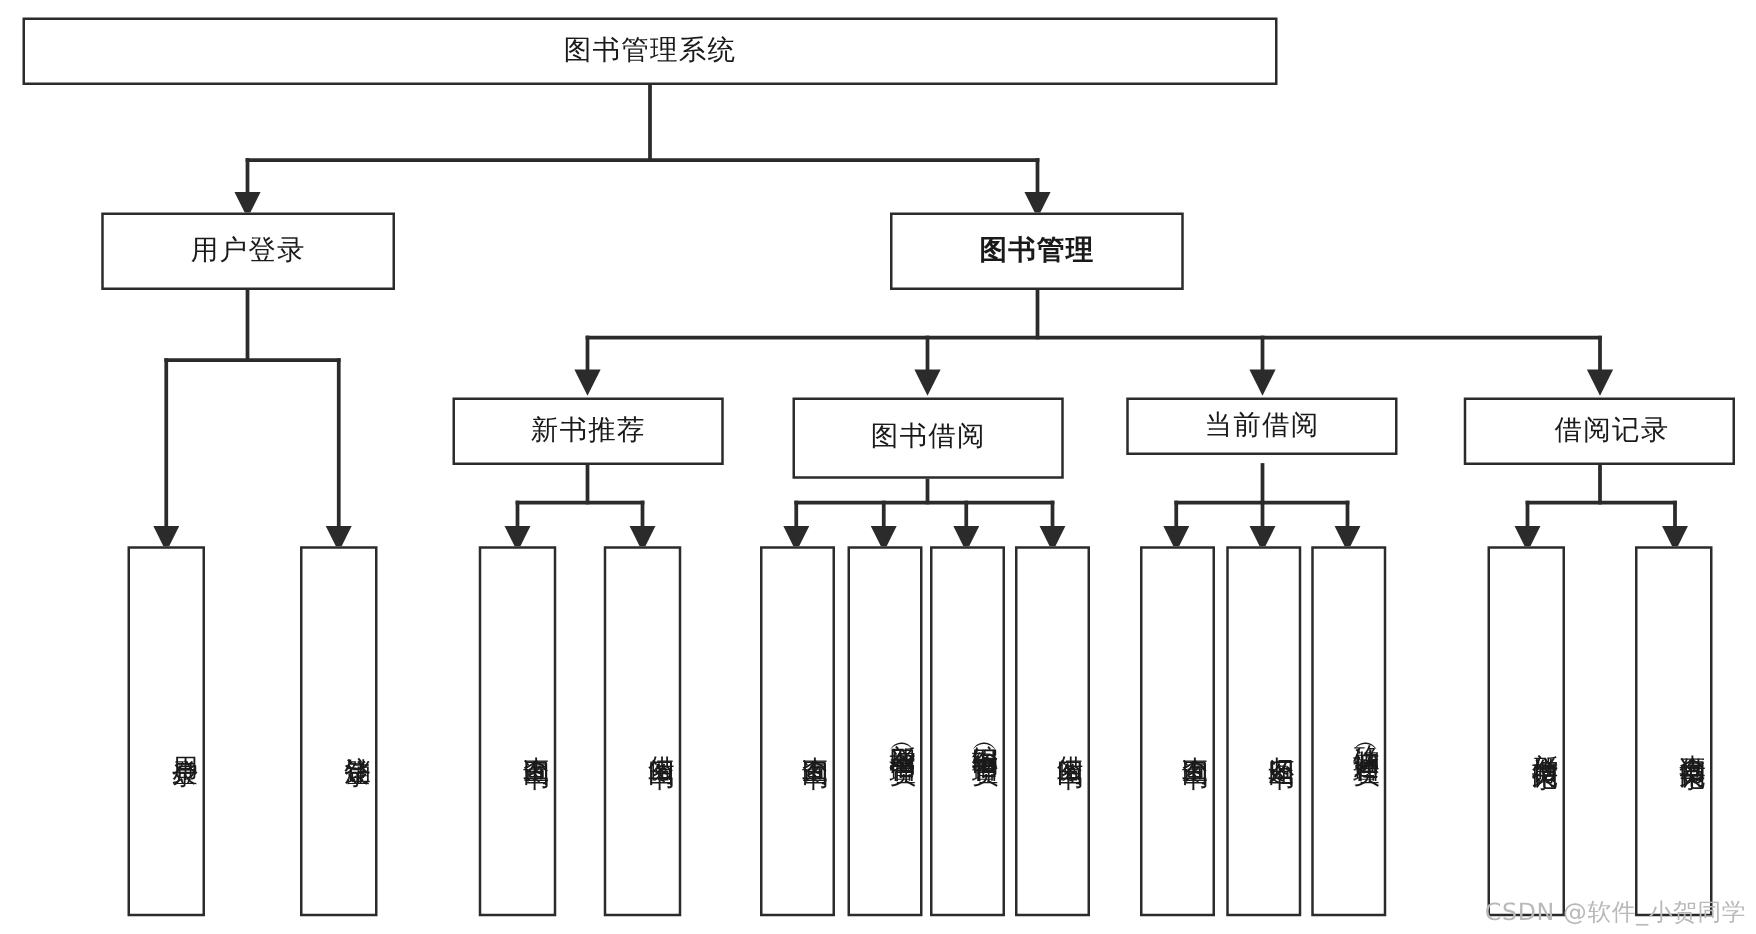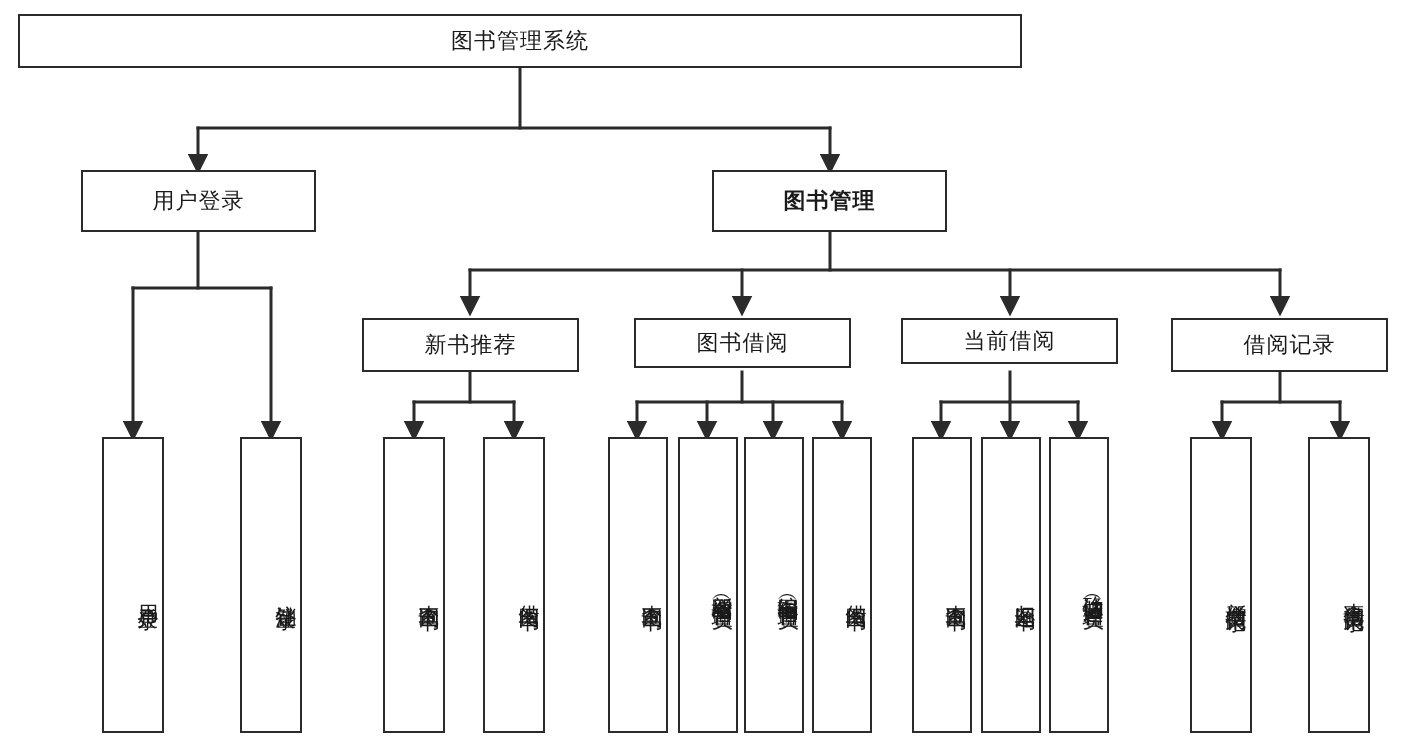--- a/index.html
+++ b/index.html
@@ -135,21 +135,21 @@
   <div class="node node-h" style="left:81px; top:170px; width:235px; height:62px;">
     <span class="node-label">用户登录</span>
   </div>
   <div class="node node-h" style="left:712px; top:170px; width:235px; height:62px;font-weight:bold;">
     <span class="node-label">图书管理</span>
   </div>
 
   <div class="node node-h" style="left:362px; top:318px; width:217px; height:54px;">
     <span class="node-label">新书推荐</span>
   </div>
-  <div class="node node-h" style="left:634px; top:318px; width:217px; height:50px;">
+  <div class="node node-h" style="left:634px; top:318px; width:217px; height:65px;">
     <span class="node-label">图书借阅</span>
   </div>
   <div class="node node-h" style="left:901px; top:318px; width:217px; height:46px;">
     <span class="node-label">当前借阅</span>
   </div>
   <div class="node node-h" style="left:1171px; top:318px; width:217px; height:54px;padding-left:20px;">
     <span class="node-label">借阅记录</span>
   </div>
 
   <div class="node node-v" style="left:102px; top:437px; width:62px; height:296px;">
@@ -189,14 +189,15 @@
     <span class="node-label">确认归还（管理员）</span>
   </div>
 
   <div class="node node-v" style="left:1190px; top:437px; width:62px; height:296px;">
     <span class="node-label">新增借阅记录</span>
   </div>
   <div class="node node-v" style="left:1308px; top:437px; width:62px; height:296px;">
     <span class="node-label">查询借阅记录</span>
   </div>
 
+  <div id="watermark">CSDN @软件_小贺同学</div>
 
 </div>
 
 </body></html>

